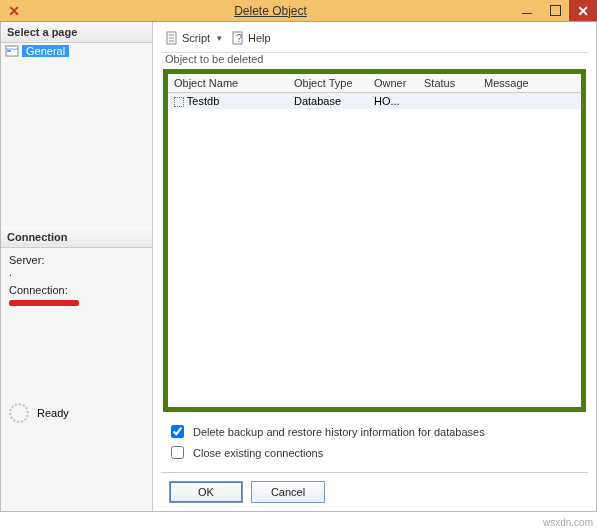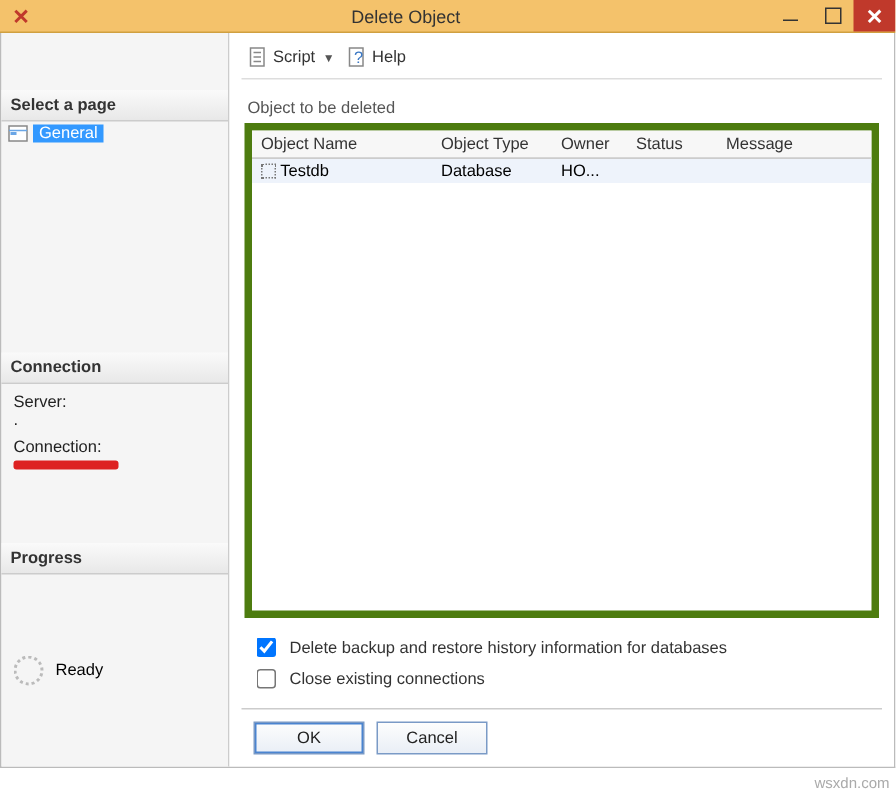--- a/index.html
+++ b/index.html
@@ -1,51 +1,51 @@
 <!DOCTYPE html>
 <html><head>
 <meta charset="utf-8">
 <style>
 * { box-sizing: border-box; font-family: "Segoe UI", Tahoma, sans-serif; font-size: 11px; }
 html, body { margin: 0; padding: 0; width: 597px; height: 530px; background: #fff; }
 
 .titlebar { height: 22px; background: #f4c26b; display: flex; align-items: center; position: relative; border-bottom: 1px solid #d0a040; }
 .titlebar .close-left { width: 28px; height: 100%; display: flex; align-items: center; justify-content: center; color: #c0392b; font-size: 14px; font-weight: bold; }
-.titlebar .title { flex: 1; text-align: center; color: #333; font-size: 12px; }
+.titlebar .title { flex: 1; text-align: center; color: #333; font-size: 12px; text-decoration: underline; }
 .winbtns { display: flex; height: 100%; }
 .winbtn { width: 28px; height: 100%; display: flex; align-items: center; justify-content: center; font-size: 13px; }
 .winbtn.min::after { content: ""; display: block; width: 10px; height: 1px; background: #333; margin-top: 6px; }
 .winbtn.max::after { content: ""; display: block; width: 9px; height: 9px; border: 1px solid #333; }
 .winbtn.close { background: #c0392b; color: #fff; font-size: 14px; font-weight: bold; }
 
 .body { display: flex; height: 490px; border: 1px solid #bbb; border-top: none; }
 
 .sidebar { width: 152px; background: #f5f5f5; border-right: 1px solid #ccc; display: flex; flex-direction: column; }
-.panel-header { font-weight: bold; padding: 4px 6px; color: #333; border-bottom: 1px solid #ccc; background: linear-gradient(#fafafa,#e8e8e8); margin-top: 38px; }
+.panel-header { font-weight: bold; padding: 4px 6px; color: #333; border-bottom: 1px solid #ccc; background: linear-gradient(#fafafa,#e8e8e8); }
 .page-list { flex: 1; padding: 2px 4px; }
 .page-item { display: inline-flex; align-items: center; gap: 3px; }
 .page-item .pgicon svg { display: block; }
 .page-item .lbl { background: #3399ff; color: #fff; padding: 0 4px; }
 
 .conn-body { padding: 6px 8px 8px 8px; font-size: 11px; color: #222; }
 .conn-label { margin-top: 6px; }
 .redacted { display: inline-block; width: 70px; height: 6px; background: #d22; border-radius: 2px; margin-top: 2px; }
 .connprops { margin-top: 6px; display: flex; align-items: center; gap: 4px; }
 .connprops a { color: #1a4fc0; text-decoration: underline; }
 
 .progress-body { padding: 8px; display: flex; align-items: center; gap: 8px; flex: 1; }
 .spinner { width: 20px; height: 20px; border: 2px dotted #bbb; border-radius: 50%; }
 
 .main { flex: 1; display: flex; flex-direction: column; background: #fff; padding: 6px 8px 0 8px; }
 .toolbar { display: flex; align-items: center; gap: 0; padding: 2px 0 6px 0; border-bottom: 1px solid #ddd; }
 .tbtn { display: flex; align-items: center; gap: 3px; padding: 1px 4px; color: #333; }
 .tbtn svg { display: block; }
 .caret { font-size: 8px; color: #555; margin-left: 2px; }
 
-.section-label { color: #555; margin: 13px 4px 4px 4px; }
+.section-label { color: #555; margin: 0 4px 4px 4px; }
 .grid-wrap { flex: 1; border: 5px solid #4d7c0f; margin: 0 2px; overflow: hidden; }
 table.grid { width: 100%; border-collapse: collapse; table-layout: fixed; }
 table.grid th { text-align: left; font-weight: normal; background: #f7f7f7; border-bottom: 1px solid #ccc; padding: 3px 6px; color: #333; }
 table.grid td { padding: 2px 6px; border: none; }
 tr.sel { background: #eef3fb; }
 .rowmark { display: inline-block; width: 10px; height: 10px; border: 1px dotted #777; vertical-align: middle; }
 
 .options { padding: 8px 6px; }
 .options label { display: flex; align-items: center; gap: 6px; margin: 2px 0; color: #333; }
 
@@ -86,21 +86,20 @@
     </div>
 
     <div class="panel-header">Connection</div>
     <div class="conn-body">
       <div>Server:</div>
       <div>.</div>
       <div class="conn-label">Connection:</div>
       <div class="redacted"></div>
     </div>
 
-    <div class="panel-header">Progress</div>
     <div class="progress-body">
       <div class="spinner"></div>
       <div>Ready</div>
     </div>
   </div>
 
   <div class="main">
     <div class="toolbar">
       <div class="tbtn">
         <span>

